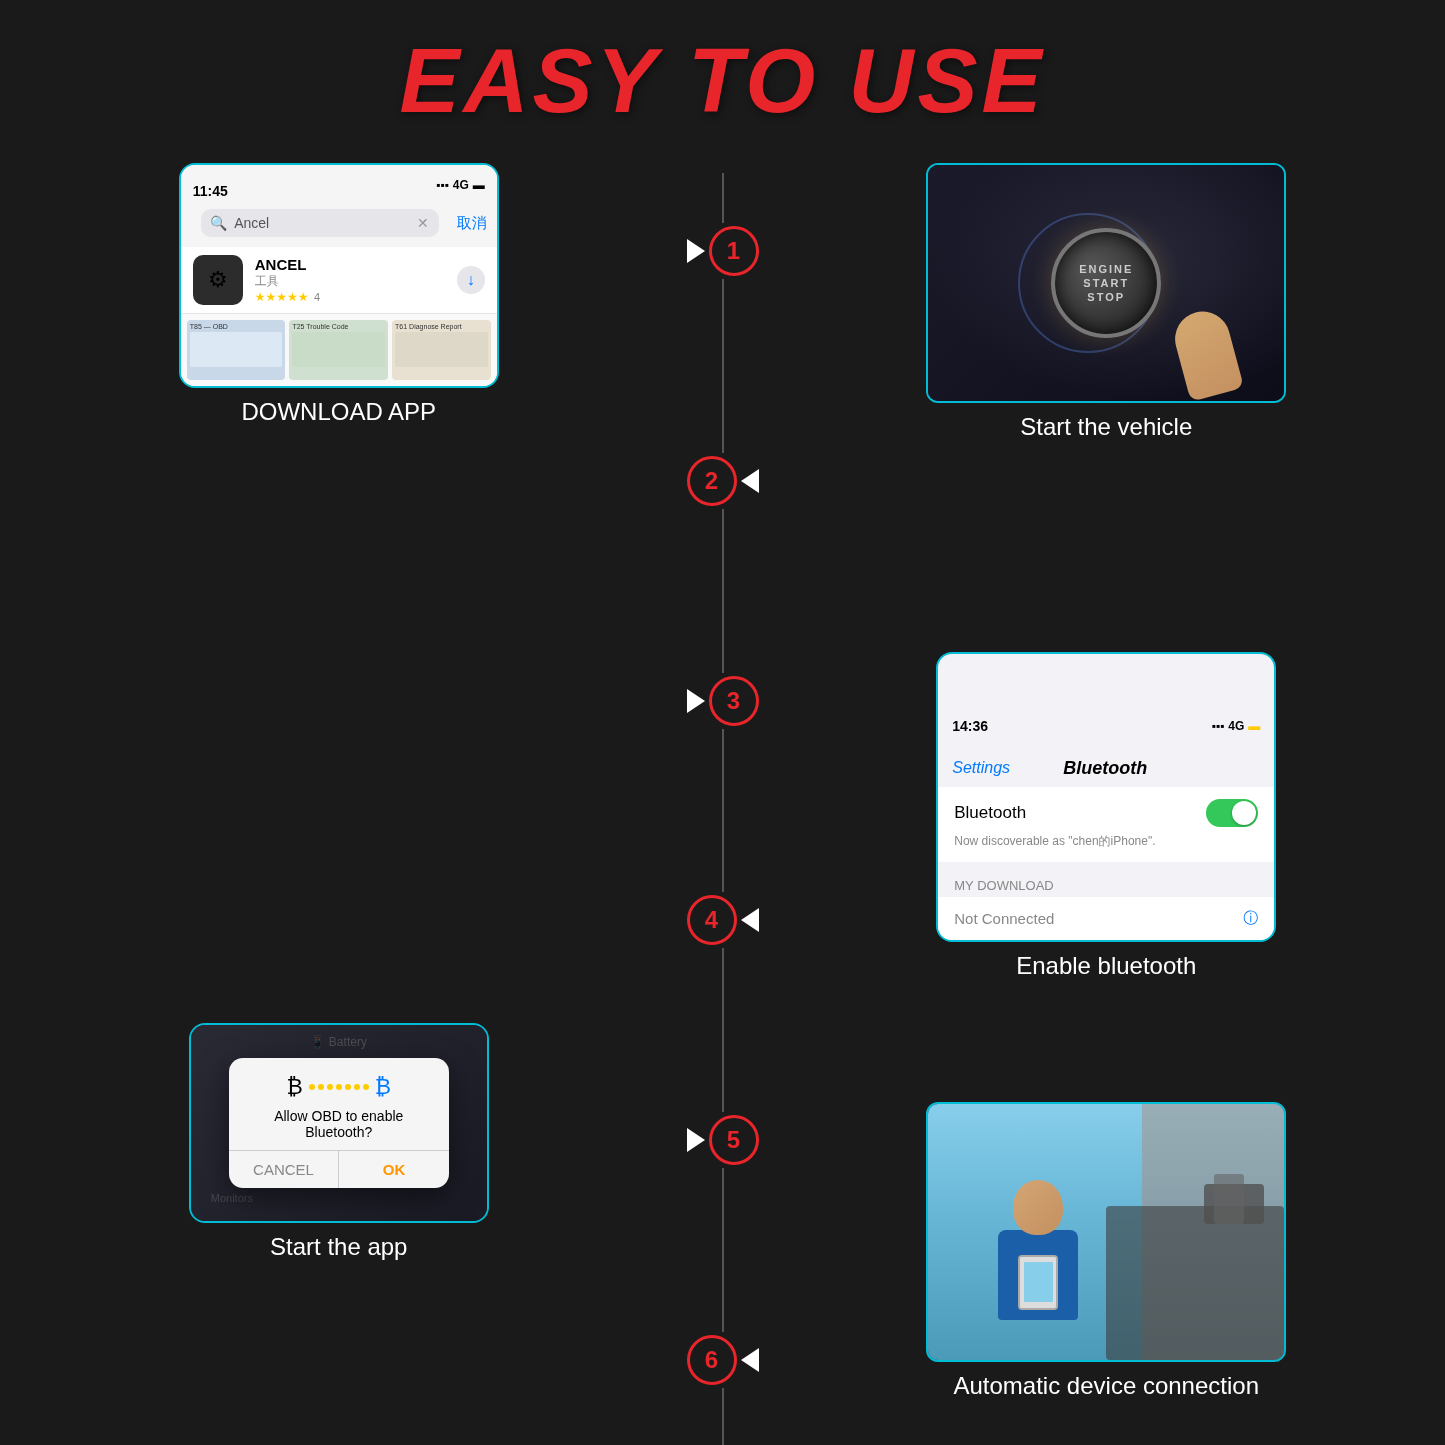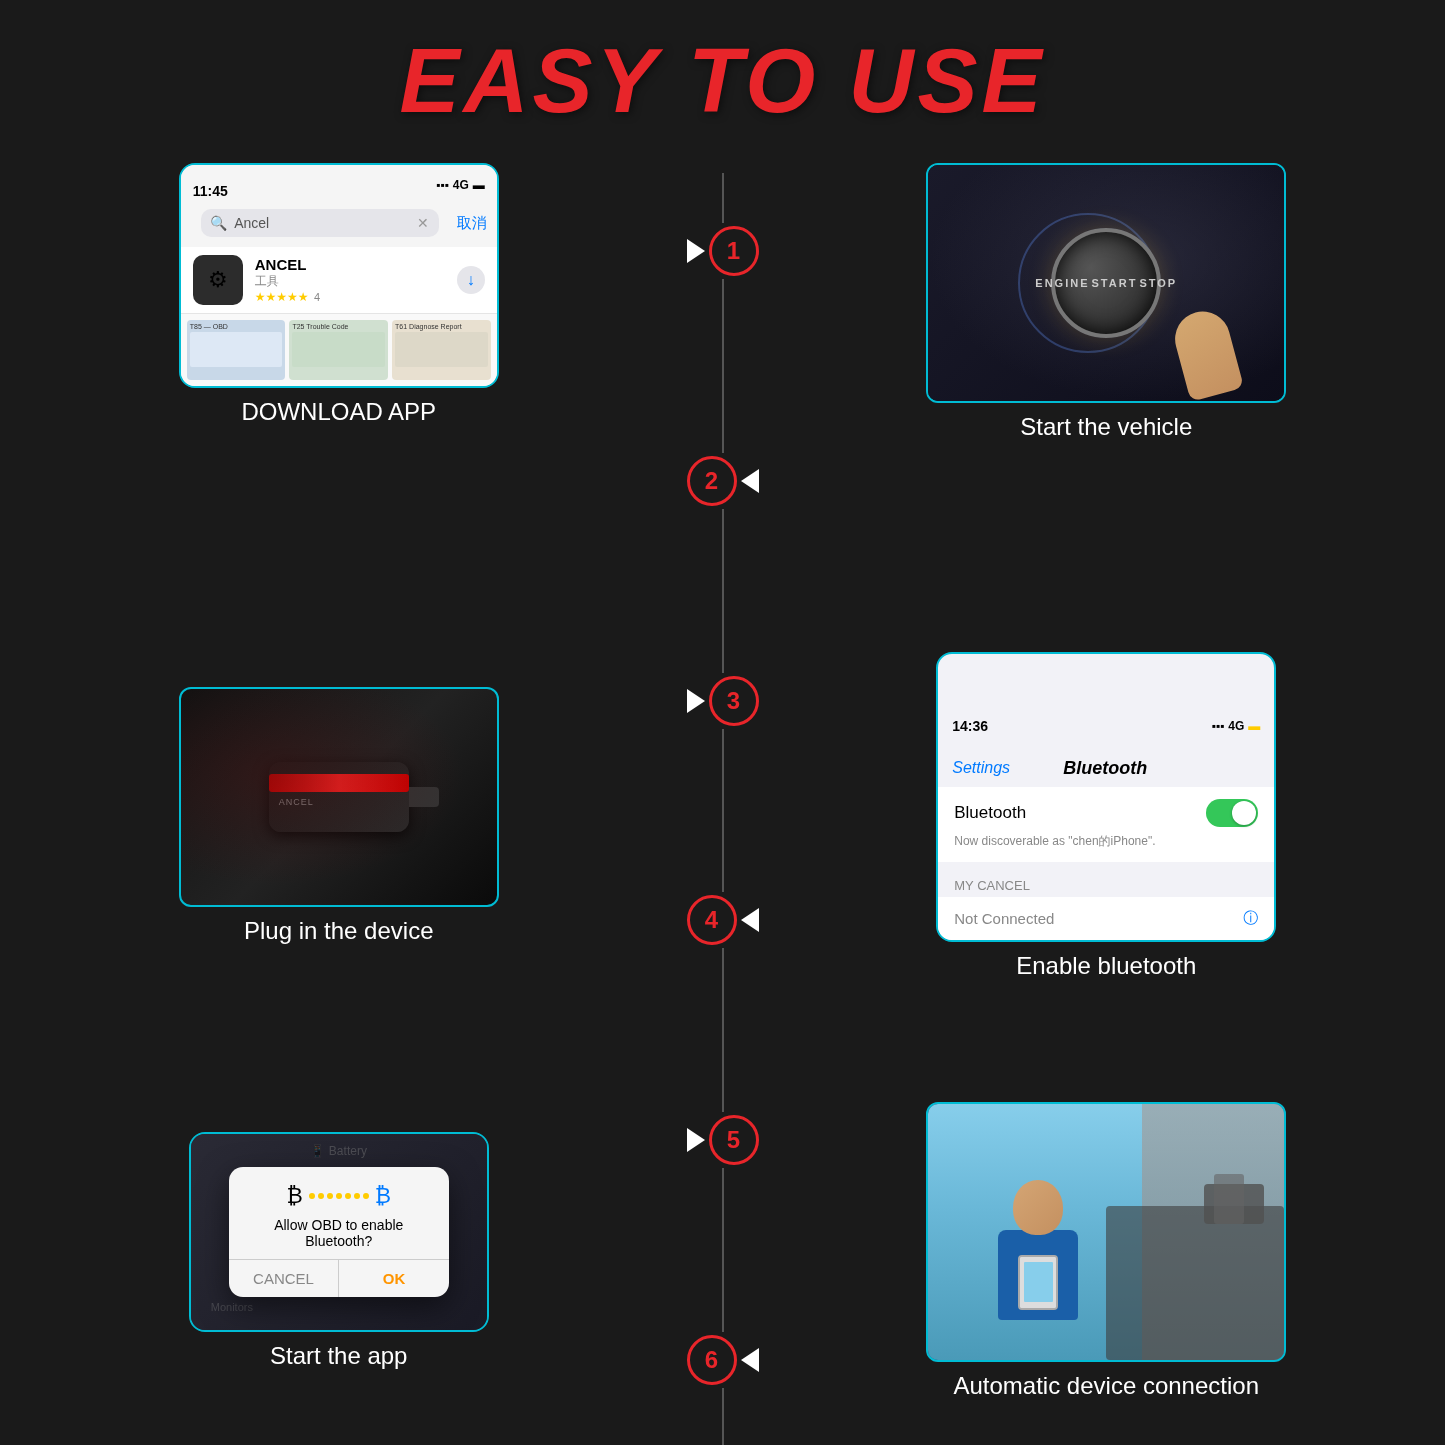--- a/index.html
+++ b/index.html
@@ -581,35 +581,20 @@
             </div>
             <div class="screenshot-thumb" style="background:#e8e0d0;">
               <div style="font-size:7px;color:#333;">T61 Diagnose Report</div>
               <div style="height:35px;background:#ddd8c8;margin-top:2px;border-radius:2px;"></div>
             </div>
           </div>
         </div>
         <div class="label-text">DOWNLOAD APP</div>
       </div>
 
-      <div class="card-wrap" style="flex:1;justify-content:center;">
-        <div class="obd-device-img">
-
-          <div style="position:relative;">
-            <div class="obd-device-body">
-              <div class="obd-red-stripe"></div>
-              <div style="position:absolute;top:35px;left:10px;font-size:9px;color:#888;letter-spacing:1px;">ANCEL</div>
-              <div class="obd-connector"></div>
-            </div>
-          </div>
-
-          <div style="position:absolute;inset:0;background:radial-gradient(ellipse at 30% 40%,rgba(80,20,20,0.4),transparent 60%);pointer-events:none;"></div>
-        </div>
-        <div class="label-text">Plug in the device</div>
-      </div>
 
       <div class="card-wrap" style="flex:1;justify-content:center;">
         <div class="allow-bt-screen">
 
           <div style="position:absolute;inset:0;background:linear-gradient(135deg,#2a2a35,#1a1a25);"></div>
           <div style="position:absolute;top:10px;left:20px;right:20px;display:flex;justify-content:space-around;opacity:0.4;text-align:right;">
             <span style="color:#888;font-size:12px;">📱 Battery</span>
           </div>
           <div style="position:absolute;bottom:15px;left:20px;right:20px;opacity:0.35;">
             <span style="color:#888;font-size:11px;">Monitors</span>
@@ -704,21 +689,21 @@
 
     <div class="col-right">
 
       <div class="card-wrap" style="flex:1;justify-content:flex-start;padding-top:10px;">
         <div class="engine-btn-img">
 
           <div style="position:absolute;inset:0;background:linear-gradient(135deg,#1a1a2a,#0d0d1a);"></div>
           <div style="position:absolute;inset:0;background:radial-gradient(ellipse at 60% 40%,rgba(60,60,80,0.5),transparent 70%);"></div>
 
           <div style="position:relative;z-index:2;">
-            <div style="width:110px;height:110px;border-radius:50%;background:radial-gradient(circle at 35% 35%,#555,#222);border:4px solid #777;box-shadow:0 0 25px rgba(255,200,50,0.2),inset 0 0 20px rgba(0,0,0,0.9);display:flex;flex-direction:row;align-items:center;justify-content:center;gap:2px;">
+            <div style="width:110px;height:110px;border-radius:50%;background:radial-gradient(circle at 35% 35%,#555,#222);border:4px solid #777;box-shadow:0 0 25px rgba(255,200,50,0.2),inset 0 0 20px rgba(0,0,0,0.9);display:flex;flex-direction:column;align-items:center;justify-content:center;gap:2px;">
               <span style="color:#ccc;font-size:11px;font-weight:700;letter-spacing:2px;">ENGINE</span>
               <span style="color:#ccc;font-size:11px;font-weight:700;letter-spacing:2px;">START</span>
               <span style="color:#ccc;font-size:11px;font-weight:700;letter-spacing:2px;">STOP</span>
             </div>
           </div>
 
           <div style="position:absolute;bottom:5px;right:50px;width:55px;height:85px;background:linear-gradient(160deg,#d4a870,#c49060);border-radius:28px 28px 10px 10px;transform:rotate(-15deg);z-index:3;"></div>
 
           <div style="position:absolute;top:50%;left:45%;transform:translate(-50%,-50%);width:140px;height:140px;border-radius:50%;border:2px solid rgba(100,150,255,0.3);z-index:1;"></div>
         </div>
@@ -740,21 +725,21 @@
             <span style="font-size:18px;font-weight:700;color:#000;">Bluetooth</span>
             <span style="width:60px;"></span>
           </div>
           <div class="bt-body">
             <div class="bt-toggle-row">
               <span>Bluetooth</span>
               <div class="toggle-on"></div>
             </div>
             <div class="bt-discoverable">Now discoverable as "chen的iPhone".</div>
           </div>
-          <div class="bt-section-header">MY CANCEL</div>
+          <div class="bt-section-header">MY DOWNLOAD</div>
           <div class="bt-device-row">
             <span>Not Connected</span>
             <span style="color:#007aff;">ⓘ</span>
           </div>
         </div>
         <div class="label-text">Enable bluetooth</div>
       </div>
 
       <div class="card-wrap" style="flex:1;justify-content:center;">
         <div class="mechanic-img">

